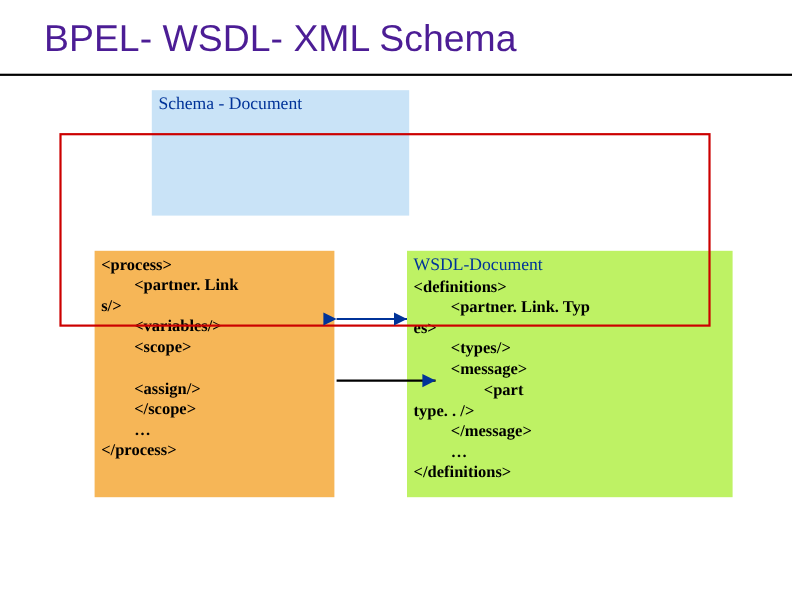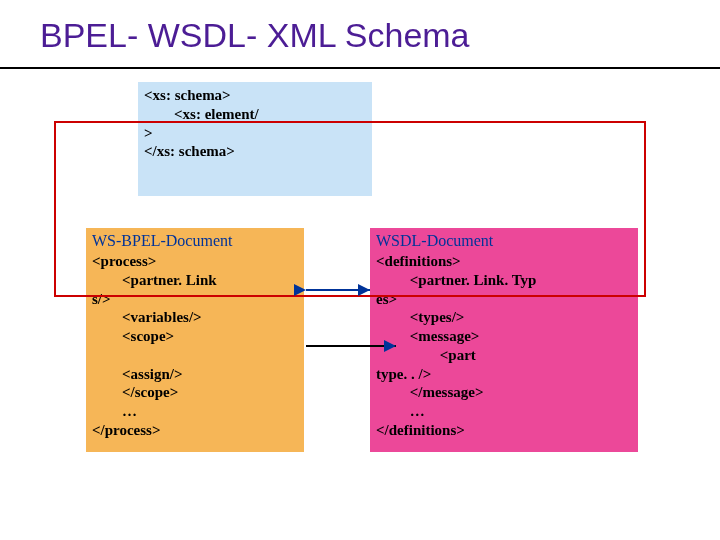--- a/index.html
+++ b/index.html
@@ -50,45 +50,41 @@
   .bpel-box {
     left: 86px;
     top: 228px;
     width: 218px;
     height: 224px;
     background: #f6b657;
   }
   .wsdl-box {
     left: 370px;
     top: 228px;
-    width: 268px;
+    width: 296px;
     height: 224px;
-    background: #ec4899;
+    background: #bef264;
   }
   svg.overlay {
     position: absolute;
     left: 0; top: 0;
     width: 720px; height: 540px;
     pointer-events: none;
   }
 </style>
 </head>
 <body>
 
 <div class="title">BPEL- WSDL- XML Schema</div>
 
 <div class="box schema-box">
-  <div class="code"><span>&lt;xs: schema&gt;</span>
-<span>        &lt;xs: element/</span>
-<span>&gt;</span>
-<span>&lt;/xs: schema&gt;</span></div>
+  <div class="box-title">Schema - Document</div>
 </div>
 
 <div class="box bpel-box">
-  <div class="box-title">WS-BPEL-Document</div>
   <div class="code"><span>&lt;process&gt;</span>
 <span>        &lt;partner. Link</span>
 <span>s/&gt;</span>
 <span>        &lt;variables/&gt;</span>
 <span>        &lt;scope&gt;</span>
 <span></span>
 <span>        &lt;assign/&gt;</span>
 <span>        &lt;/scope&gt;</span>
 <span>        …</span>
 <span>&lt;/process&gt;</span></div>

